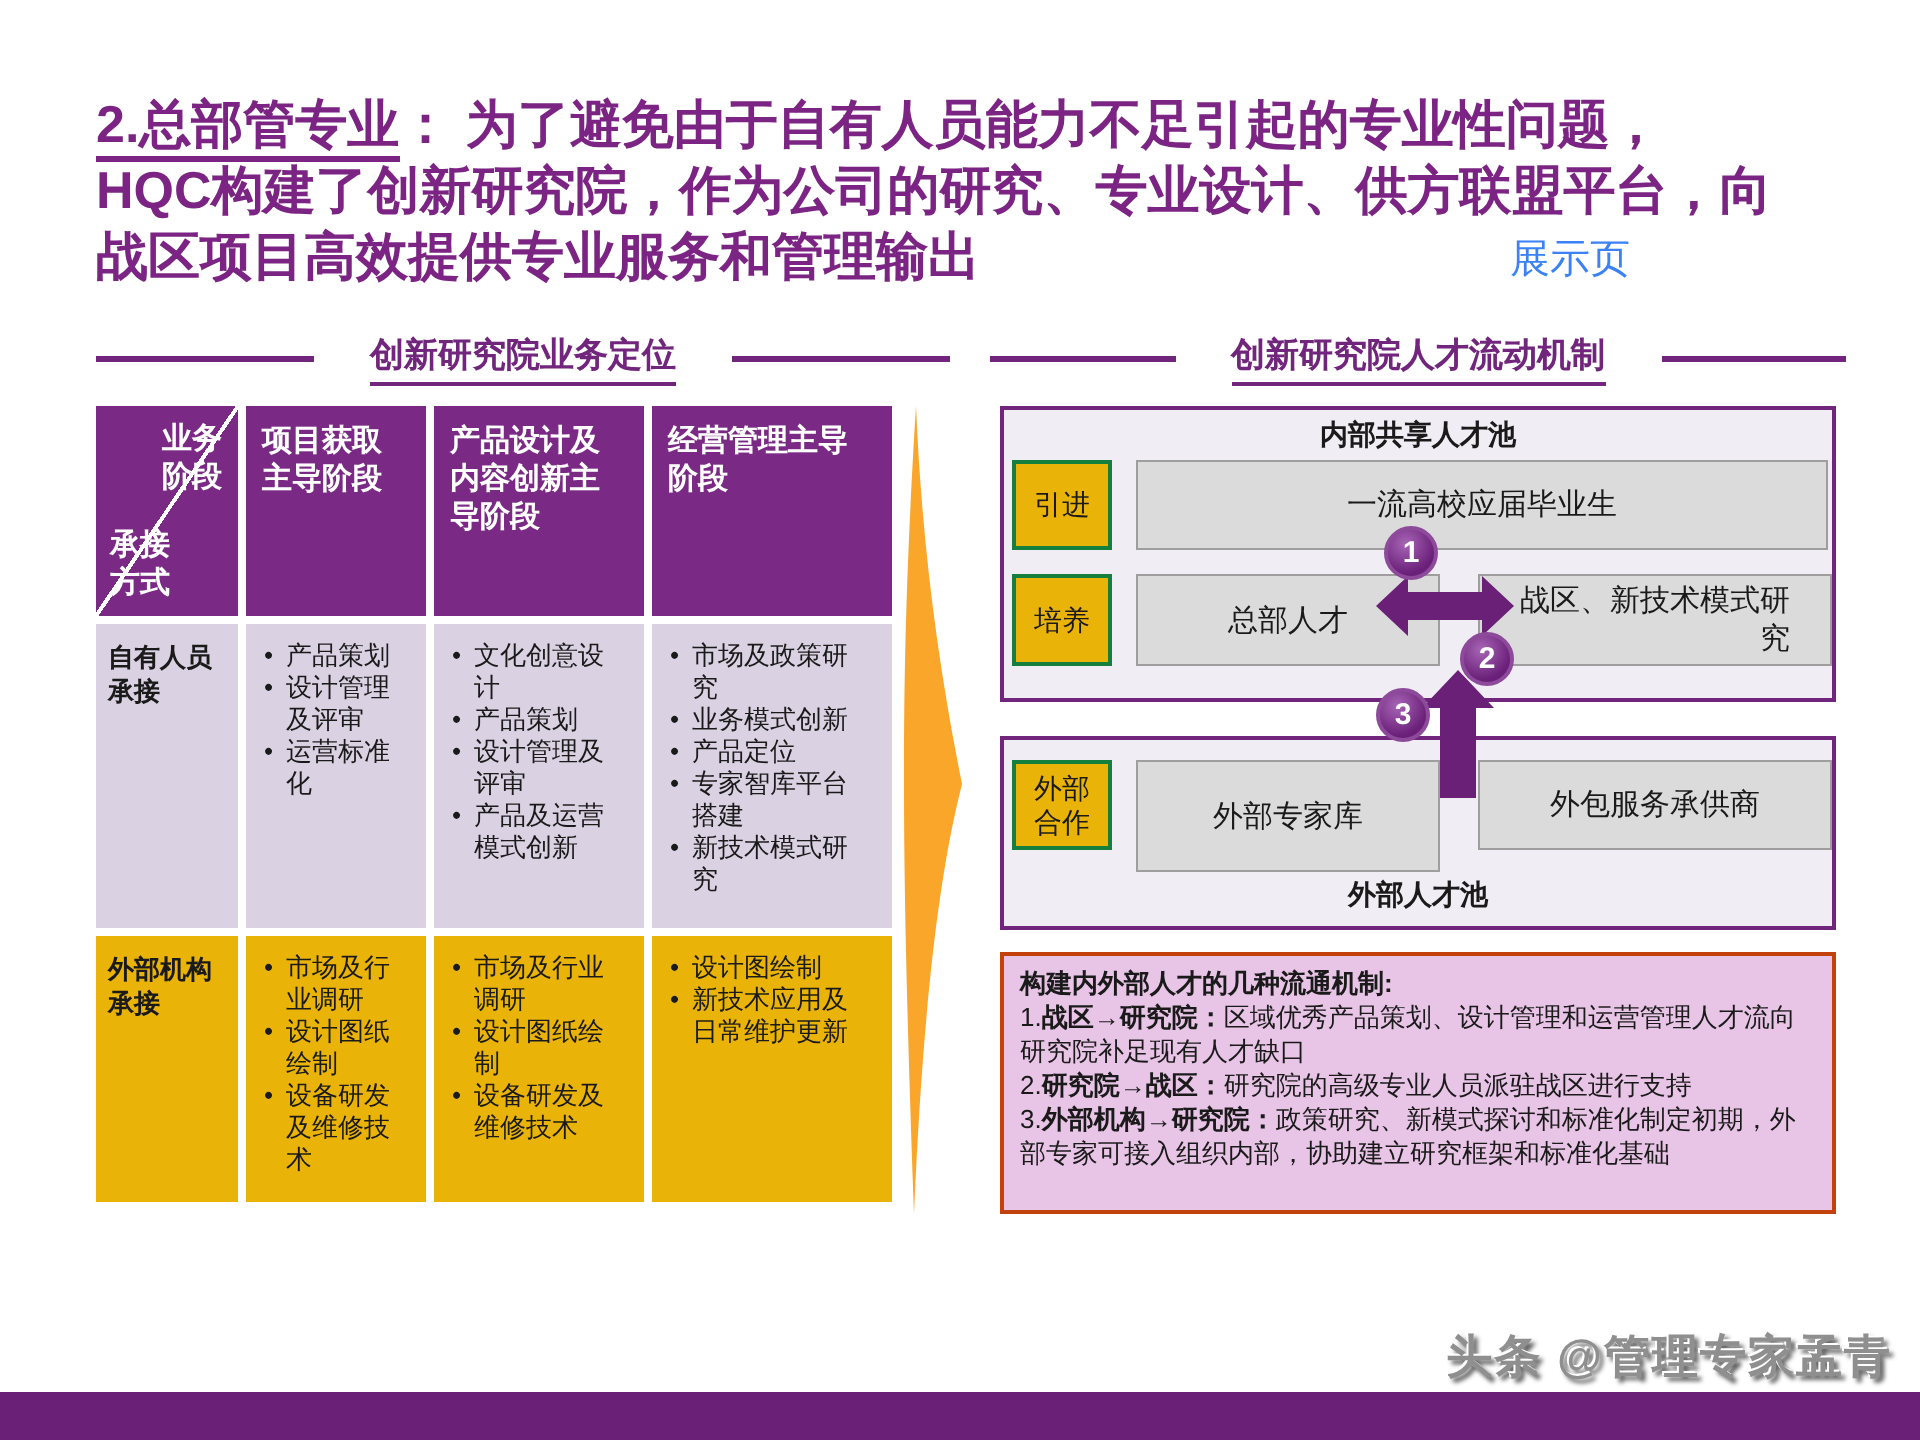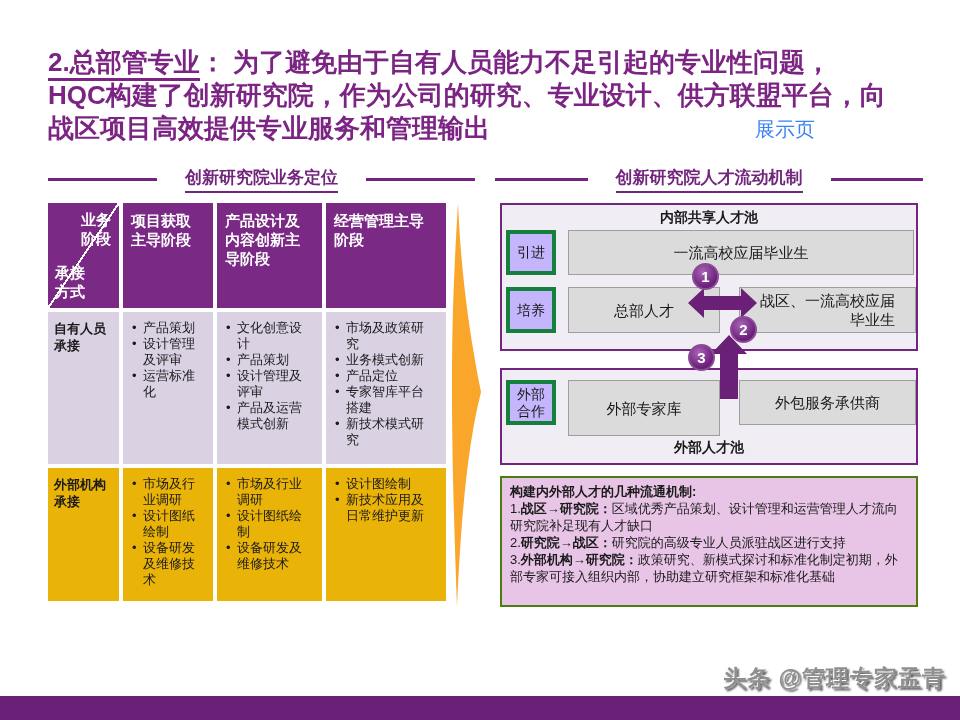--- a/index.html
+++ b/index.html
@@ -40,34 +40,34 @@
 
   
   .overlay-svg { position:absolute; left:0; top:0; pointer-events:none; }
 
   
   .pool { position:absolute; background:#F1EDF4; border:2px solid #71257C; box-sizing:border-box; }
   #pool-internal { left:500px; top:203px; width:418px; height:148px; }
   #pool-external { left:500px; top:368px; width:418px; height:97px; }
   .pool-title { text-align:center; font-weight:bold; font-size:14px; padding-top:4px; }
   .pool-title-bottom { position:absolute; bottom:6px; left:0; width:100%; text-align:center; font-weight:bold; font-size:14px; }
-  .plabel { position:absolute; background:#c4b5fd; border:4px solid #15803d; box-sizing:border-box;
+  .plabel { position:absolute; background:#eab308; border:2px solid #15803d; box-sizing:border-box;
             display:flex; align-items:center; justify-content:center; text-align:center;
             font-size:14px; line-height:17px; white-space:pre-line; }
   .gbox { position:absolute; background:#DBDBDB; border:1px solid #9e9e9e; box-sizing:border-box;
           display:flex; align-items:center; justify-content:center; text-align:right;
           font-size:15px; line-height:19px; padding:0 20px; }
   .badge { position:absolute; width:27px; height:27px; border-radius:50%; box-sizing:border-box;
            background:radial-gradient(circle at 38% 30%, #a765b5, #6a1f78 70%);
            border:2px solid #8d4a9b; color:#fff; font-weight:bold; font-size:15px;
            display:flex; align-items:center; justify-content:center; }
 
   
   #note { position:absolute; left:500px; top:476px; width:418px; height:131px;
-          background:#E8C4E6; border:2px solid #4d7c0f; box-sizing:border-box;
+          background:#E8C4E6; border:2px solid #c2410c; box-sizing:border-box;
           padding:5px 8px; font-size:13px; line-height:17px; }
   #note .note-title { font-weight:bold; }
   #note b { font-weight:bold; }
 
   
   #watermark { position:absolute; right:14px; top:663px; font-size:23px; font-weight:bold;
                color:#8f8f8f; letter-spacing:1px;
                text-shadow:-1px -1px 0 #ffffff, 2px 2px 2px rgba(40,40,40,0.75); }
   #bottombar { position:absolute; left:0; top:696px; width:960px; height:24px; background:#6B2077; }
 </style>
@@ -164,21 +164,21 @@
         </ul>
       </div>
   </div>
 
   <div class="pool" id="pool-internal">
     <div class="pool-title">内部共享人才池</div>
     <div class="plabel" style="left:4px; top:25px; width:50px; height:45px;">引进</div>
     <div class="gbox" style="left:66px; top:25px; width:346px; height:45px;">一流高校应届毕业生</div>
     <div class="plabel" style="left:4px; top:82px; width:50px; height:46px;">培养</div>
     <div class="gbox" style="left:66px; top:82px; width:152px; height:46px;">总部人才</div>
-    <div class="gbox" style="left:237px; top:82px; width:177px; height:46px;">战区、一流高校应届毕业生</div>
+    <div class="gbox" style="left:237px; top:82px; width:177px; height:46px;">战区、新技术模式研究</div>
   </div>
 
   <div class="pool" id="pool-external">
     <div class="plabel" style="left:4px; top:10px; width:50px; height:45px;text-align:center;">外部
 合作</div>
     <div class="gbox" style="left:66px; top:10px; width:152px; height:56px;">外部专家库</div>
     <div class="gbox" style="left:237px; top:10px; width:177px; height:45px;">外包服务承供商</div>
     <div class="pool-title-bottom">外部人才池</div>
   </div>
 

